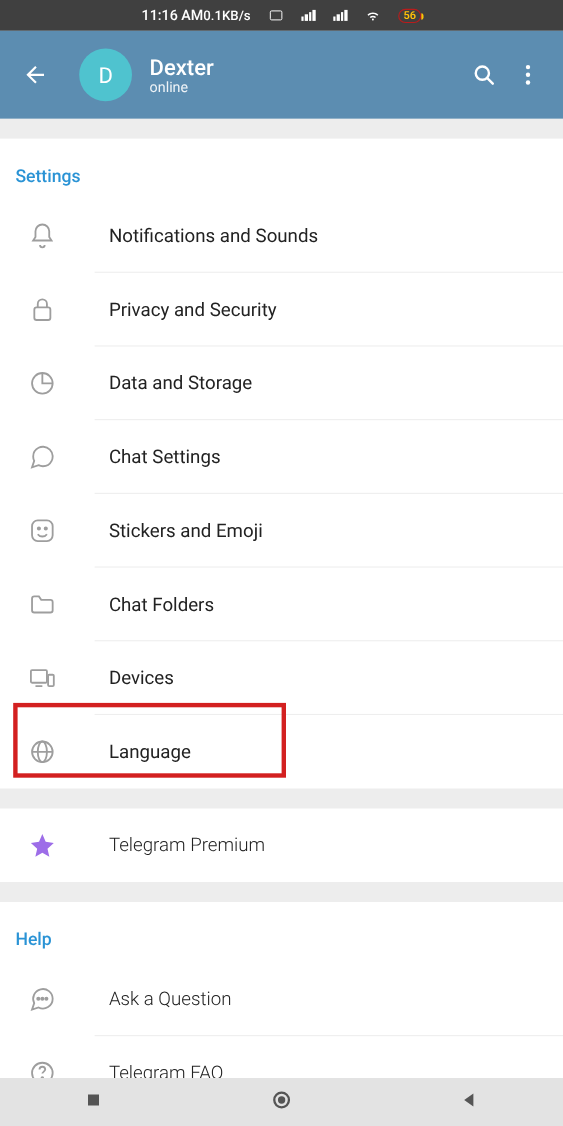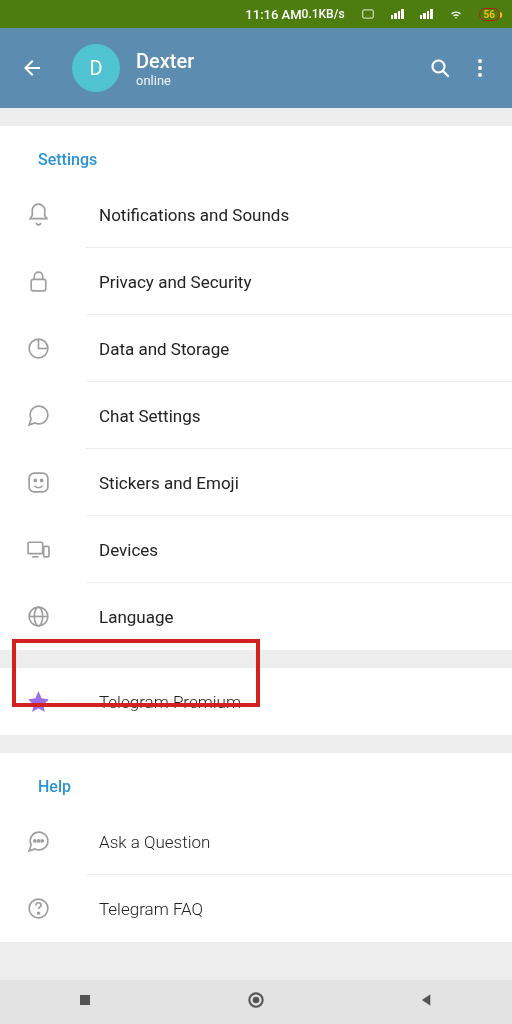--- a/index.html
+++ b/index.html
@@ -1,33 +1,33 @@
 <!DOCTYPE html>
 <html><head>
 <meta charset="utf-8">
 <style>
 *{margin:0;padding:0;box-sizing:border-box;-webkit-font-smoothing:antialiased}
 body{width:512px;height:1024px;background:#ededed;font-family:-apple-system,Roboto,Arial,sans-serif;color:#222;overflow:hidden;position:relative}
-.statusbar{height:28px;background:#4d7c0f;color:#fff;display:flex;align-items:center;justify-content:flex-end;padding:0 12px;font-size:13px;font-weight:500}
+.statusbar{height:28px;background:#404040;color:#fff;display:flex;align-items:center;justify-content:center;padding:0 12px;font-size:13px;font-weight:500}
 .sb-right{display:flex;align-items:center;gap:16px;font-size:12px}
 .sb-right svg{width:14px;height:14px}
 .sb-right .sig{display:flex;gap:1px;align-items:flex-end}
 .sig span{width:2.5px;background:#fff;display:inline-block}
 .sig span:nth-child(1){height:4px}.sig span:nth-child(2){height:6px}
 .sig span:nth-child(3){height:8px}.sig span:nth-child(4){height:10px}
 .batt{border:1px solid #b91c1c;border-radius:7px;padding:0 4px;font-size:10px;color:#ffc107;font-weight:600;position:relative}
 .batt::after{content:"";position:absolute;right:-3px;top:3px;width:2px;height:6px;background:#ffc107;border-radius:0 2px 2px 0}
 .header{height:80px;background:#5c8db1;display:flex;align-items:center;padding:0 12px;color:#fff}
 .avatar{width:48px;height:48px;border-radius:50%;background:#4fc3cf;color:#fff;display:flex;align-items:center;justify-content:center;font-size:20px;margin-left:20px;margin-right:16px}
 .hdr-txt{flex:1}
 .hdr-name{font-size:20px;font-weight:500}
 .hdr-status{font-size:13px;opacity:.9}
 .ico-btn{width:40px;height:40px;display:flex;align-items:center;justify-content:center;color:#fff}
 .content{background:#fff}
-.sect-title{color:#2a93d5;font-size:16px;font-weight:500;padding:24px 38px 12px}
+.sect-title{color:#2a93d5;font-size:16px;font-weight:500;padding:24px 14px 12px}
 .row{display:flex;align-items:center;height:67px;padding:0 26px;position:relative}
 .row .ic{width:36px;display:flex;align-items:center;color:#9e9e9e}
 .row .ic svg{width:25px;height:25px}
 .row .lbl{font-size:17px;color:#222;margin-left:37px}
 .row .lbl.thin{font-weight:300}
 .row::after{content:"";position:absolute;bottom:0;left:86px;right:0;height:1px;background:#eee}
 .row.noline::after{display:none}
 .gap{height:18px;background:#ededed}
 .star svg{fill:#9d6de8}
 .hl{position:absolute;border:4px solid #d32020;pointer-events:none}
@@ -140,20 +140,28 @@
         <svg viewBox="0 0 24 24" fill="none" stroke="currentColor" stroke-width="1.6">
           <rect x="3" y="3" width="18" height="18" rx="5"></rect>
           <circle cx="9" cy="10" r="1" fill="currentColor"></circle>
           <circle cx="15" cy="10" r="1" fill="currentColor"></circle>
           <path d="M8 15c1 1.5 2.5 2 4 2s3-.5 4-2"></path>
         </svg>
       </span>
     <span class="lbl">Stickers and Emoji</span>
   </div>
 
+  <div class="row">
+    <span class="ic">
+        <svg viewBox="0 0 24 24" fill="none" stroke="currentColor" stroke-width="1.6">
+          <path d="M3 7a2 2 0 012-2h4l2 3h8a2 2 0 012 2v7a2 2 0 01-2 2H5a2 2 0 01-2-2V7z"></path>
+        </svg>
+      </span>
+    <span class="lbl">Chat Folders</span>
+  </div>
 
   <div class="row">
     <span class="ic">
         <svg viewBox="0 0 24 24" fill="none" stroke="currentColor" stroke-width="1.6">
           <rect x="2" y="5" width="14" height="11" rx="1"></rect>
           <path d="M6 19h6"></path>
           <rect x="17" y="9" width="5" height="10" rx="1"></rect>
         </svg>
       </span>
     <span class="lbl">Devices</span>

